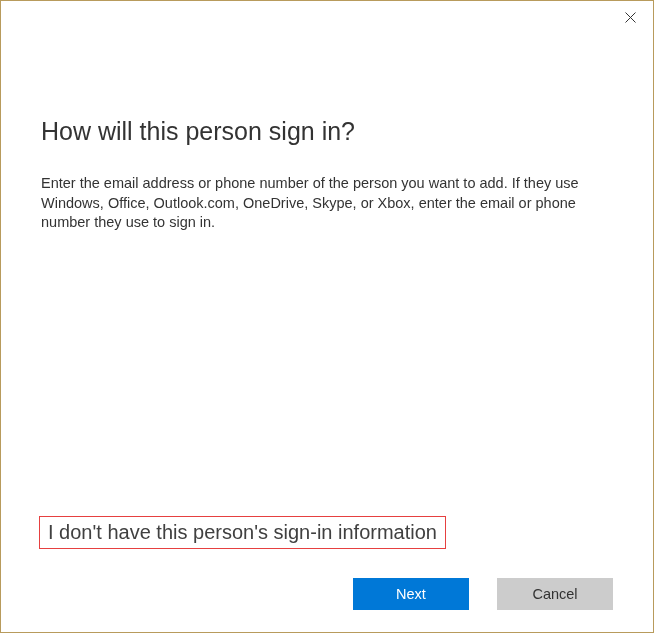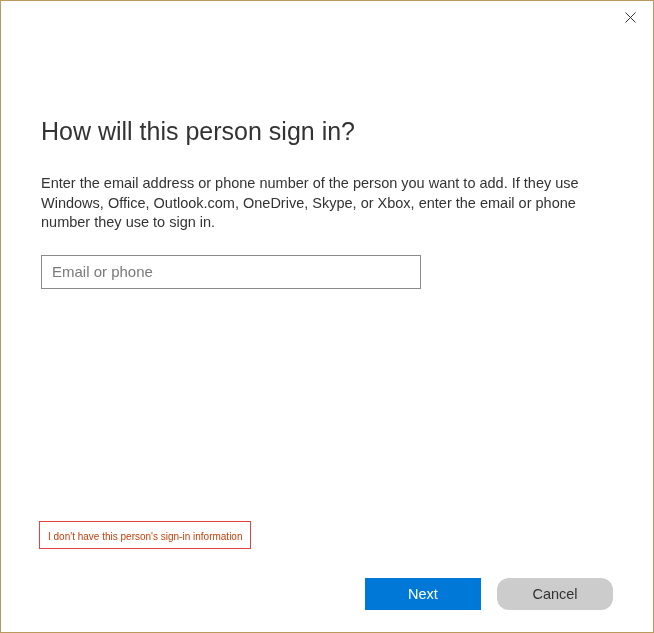--- a/index.html
+++ b/index.html
@@ -57,77 +57,75 @@
     }
     .input-field::placeholder {
       color: #7a7a7a;
     }
     .links-area {
       position: absolute;
       left: 38px;
       bottom: 75px;
     }
     .link {
-      color: #c2410c;
-      font-size: 10px;
+      color: #404040;
+      font-size: 20px;
       text-decoration: none;
       cursor: pointer;
       display: inline-block;
     }
     .link-highlight {
       border: 1px solid #e64040;
       padding: 4px 8px;
       margin-bottom: 8px;
       display: inline-block;
     }
     .privacy-link {
       display: block;
       padding: 2px 0;
     }
     .button-row {
       position: absolute;
       right: 40px;
       bottom: 22px;
       display: flex;
-      gap: 16px;
+      gap: 28px;
     }
     .btn {
       width: 116px;
       height: 32px;
       border: none;
       font-size: 14.5px;
       font-family: inherit;
       cursor: pointer;
     }
     .btn-primary {
       background: #0078d7;
       color: #fff;
     }
     .btn-secondary {
       background: #cccccc;
       color: #333;
-      border-radius: 12px;
     }
   </style>
 </head>
 <body>
 
 <div class="dialog">
 
   <button class="close-btn">
     <svg width="11" height="11" viewBox="0 0 11 11">
       <line x1="0.5" y1="0.5" x2="10.5" y2="10.5" stroke="#333" stroke-width="1"></line>
       <line x1="10.5" y1="0.5" x2="0.5" y2="10.5" stroke="#333" stroke-width="1"></line>
     </svg>
   </button>
 
   <div class="content">
     <h1 class="heading">How will this person sign in?</h1>
     <p class="body-text">Enter the email address or phone number of the person you want to add. If they use Windows, Office, Outlook.com, OneDrive, Skype, or Xbox, enter the email or phone number they use to sign in.</p>
-    <input type="text" class="input-field" placeholder="Email or phone" style="">
   </div>
 
   <div class="links-area">
     <div class="link-highlight">
       <a class="link">I don't have this person's sign-in information</a>
     </div>
   </div>
 
   <div class="button-row">
     <button class="btn btn-primary">Next</button>

